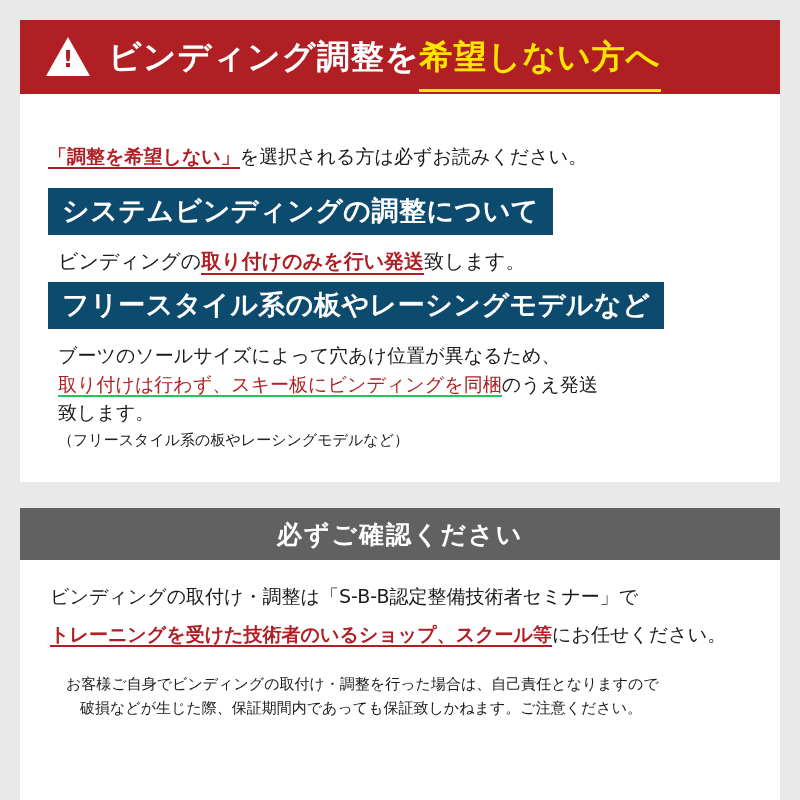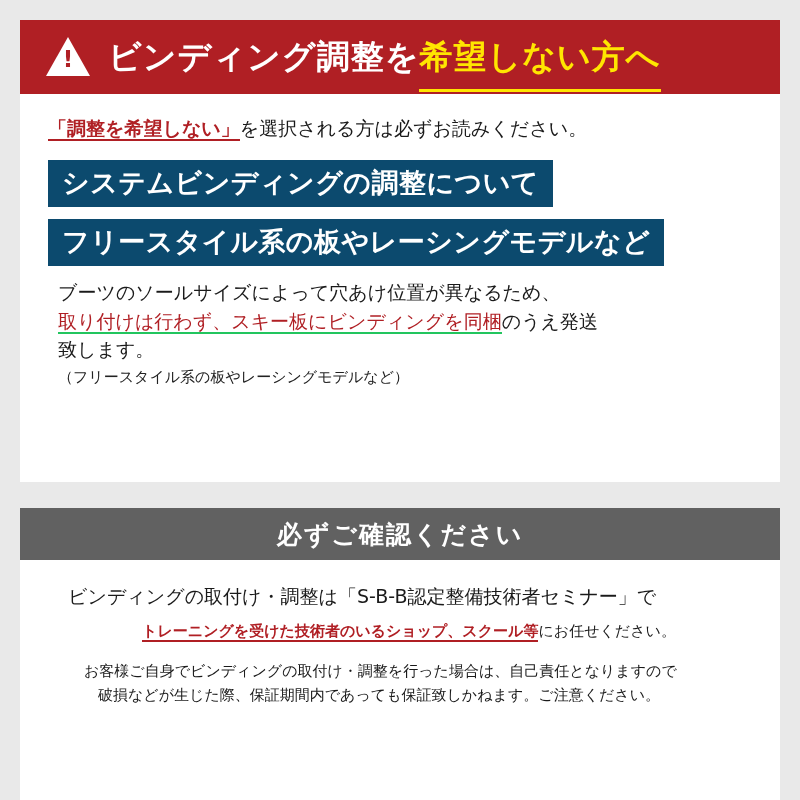--- a/index.html
+++ b/index.html
@@ -73,20 +73,21 @@
   }
   .hero-title .hl {
     color: #ffe600;
     border-bottom: 3px solid #ffe600;
     padding-bottom: 13px;
   }
 
   .panel-one-body {
     padding: 22px 28px 0 28px;
     box-sizing: border-box;
+    margin-top: 28px;
   }
   .lead {
     font-size: 19px;
     color: #1a1a1a;
     margin-bottom: 18px;
     white-space: nowrap;
   }
   .lead .em {
     color: #b01f24;
     font-weight: bold;
@@ -149,35 +150,34 @@
     background: #616161;
     color: #ffffff;
     font-size: 25px;
     font-weight: bold;
     letter-spacing: 2px;
     display: flex;
     align-items: center;
     justify-content: center;
   }
   .panel-two-body {
-    padding: 24px 30px 0 48px;
+    padding: 24px 30px 0 30px;
     box-sizing: border-box;
   }
   .p2-line1 {
     font-size: 19px;
     color: #1a1a1a;
     margin-bottom: 12px;
     white-space: nowrap;
   }
   .p2-line2 {
-    font-size: 15px;
-    color: #1a1a1a;
-    margin-bottom: 18px;
-    white-space: nowrap;
-    text-align: center;
+    font-size: 19px;
+    color: #1a1a1a;
+    margin-bottom: 24px;
+    white-space: nowrap;
   }
   .p2-line2 .em {
     color: #b01f24;
     font-weight: bold;
     border-bottom: 2px solid #b01f24;
   }
   .p2-fine {
     font-size: 15px;
     color: #1a1a1a;
     line-height: 1.62;
@@ -204,20 +204,23 @@
     </div>
 
     <div class="panel-one-body">
 
       <div class="lead">
         <span class="em">「調整を希望しない」</span><span>を選択される方は必ずお読みください。</span>
       </div>
 
       <div>
         <div class="sec-head">システムビンディングの調整について</div>
+        <div class="sec-body">
+          <span>ビンディングの</span><span class="em">取り付けのみを行い発送</span><span>致します。</span>
+        </div>
       </div>
 
       <div>
         <div class="sec-head">フリースタイル系の板やレーシングモデルなど</div>
         <div class="sec-body-multi">
           <div>ブーツのソールサイズによって穴あけ位置が異なるため、</div>
           <div><span class="em">取り付けは行わず、スキー板にビンディングを同梱</span><span>のうえ発送</span></div>
           <div>致します。</div>
         </div>
         <div class="sec-note">（フリースタイル系の板やレーシングモデルなど）</div>

